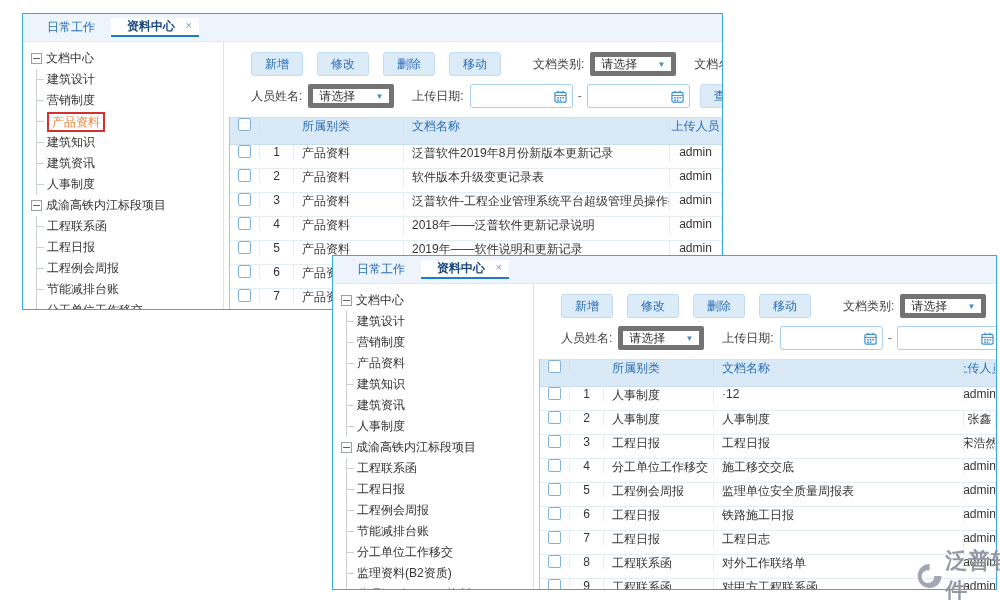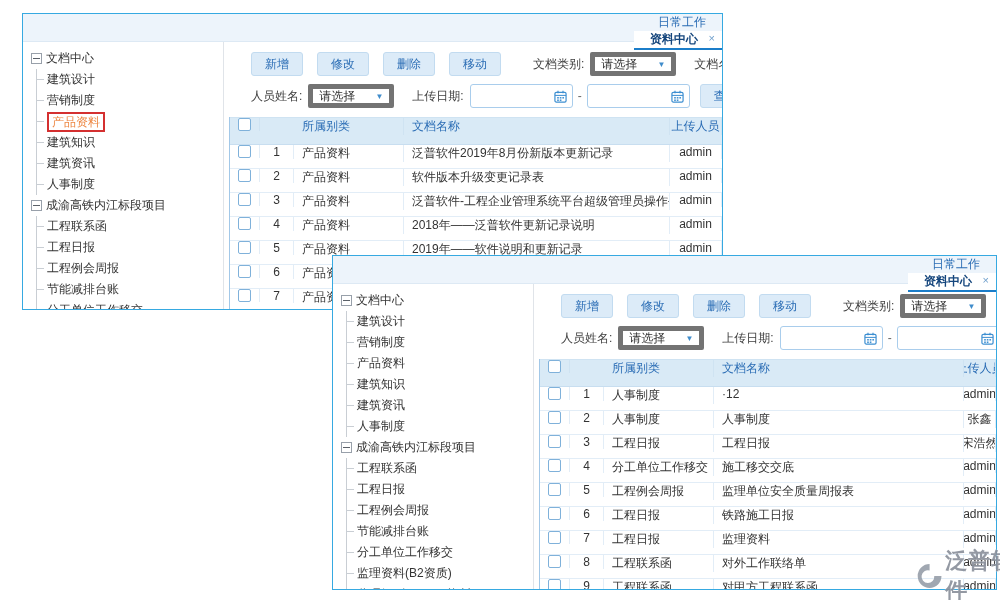--- a/index.html
+++ b/index.html
@@ -1,21 +1,21 @@
 <!DOCTYPE html>
 <html><head>
 <meta charset="utf-8">
 <style>
   html,body{margin:0;padding:0;}
   body{width:1000px;height:600px;background:#fff;position:relative;overflow:hidden;
        font-family:"Liberation Sans","DejaVu Sans",sans-serif;}
   .window{position:absolute;background:#fff;border:1px solid #36a9e1;overflow:hidden;box-sizing:border-box;}
   #win1{left:22px;top:13px;width:701px;height:297px;z-index:1;}
   #win2{left:332px;top:255px;width:665px;height:335px;z-index:10;}
-  .tabbar{height:27px;background:#edf4fb;border-bottom:1px solid #dde9f4;display:flex;align-items:flex-end;padding-left:25px;flex-direction:column;}
+  .tabbar{height:27px;background:#edf4fb;border-bottom:1px solid #dde9f4;display:flex;align-items:center;padding-left:8px;}
   .tab{font-size:12px;color:#2b6db5;display:flex;align-items:center;padding:0 16px;cursor:pointer;}
   .tab.active{background:#fff;color:#15467d;font-weight:bold;border-bottom:2px solid #1b7dc9;position:relative;padding-right:24px;}
   .tab .x{position:absolute;top:1px;right:7px;font-size:11px;color:#6f9fcc;font-weight:normal;}
   .wbody{display:flex;height:calc(100% - 27px);}
   .sidebar{width:201px;border-right:1px solid #e0e4e9;padding:6px 0 0 6px;box-sizing:border-box;
            font-size:12px;color:#333;flex:none;overflow:hidden;}
   .titem{height:21px;line-height:21px;white-space:nowrap;display:flex;align-items:center;cursor:pointer;}
   .tbox{width:9px;height:9px;border:1px solid #98a0aa;background:#fff;position:relative;margin:0 4px 0 2px;flex:none;}
   .tbox::after{content:"";position:absolute;left:1px;right:1px;top:4px;height:1px;background:#5a6068;}
   .children{margin-left:7px;border-left:1px solid #c9ced4;}
@@ -426,21 +426,21 @@
             <div class="c cat">工程日报</div>
             <div class="c name">铁路施工日报</div>
             <div class="c upl">admin</div>
           </div>
         <div class="trow">
             <div class="c cb">
               <span class="chk"></span>
             </div>
             <div class="c num">7</div>
             <div class="c cat">工程日报</div>
-            <div class="c name">监理资料</div>
+            <div class="c name">工程日志</div>
             <div class="c upl">admin</div>
           </div>
         <div class="trow">
             <div class="c cb">
               <span class="chk"></span>
             </div>
             <div class="c num">8</div>
             <div class="c cat">工程联系函</div>
             <div class="c name">对外工作联络单</div>
             <div class="c upl">admin</div>

